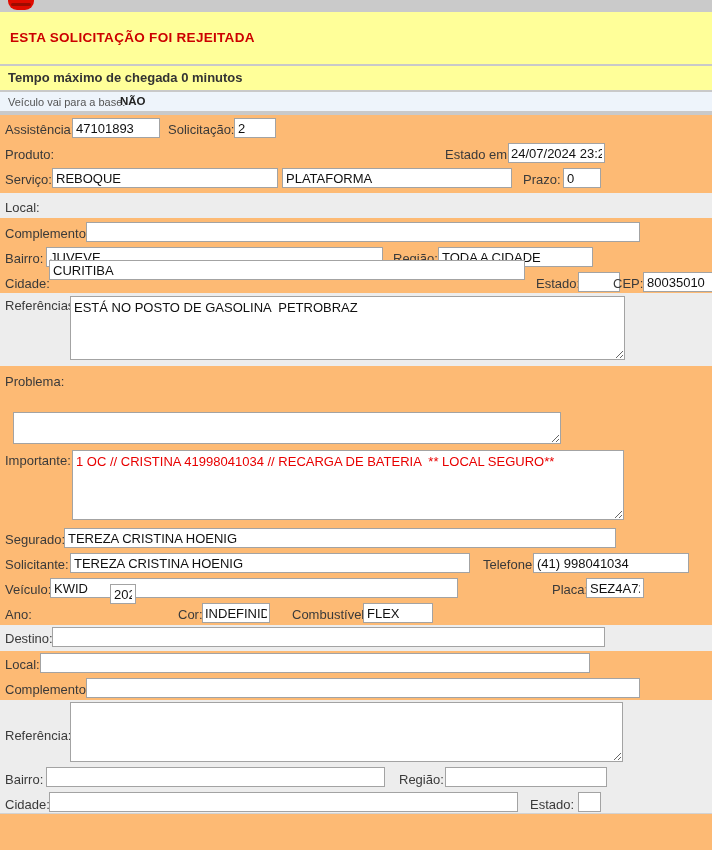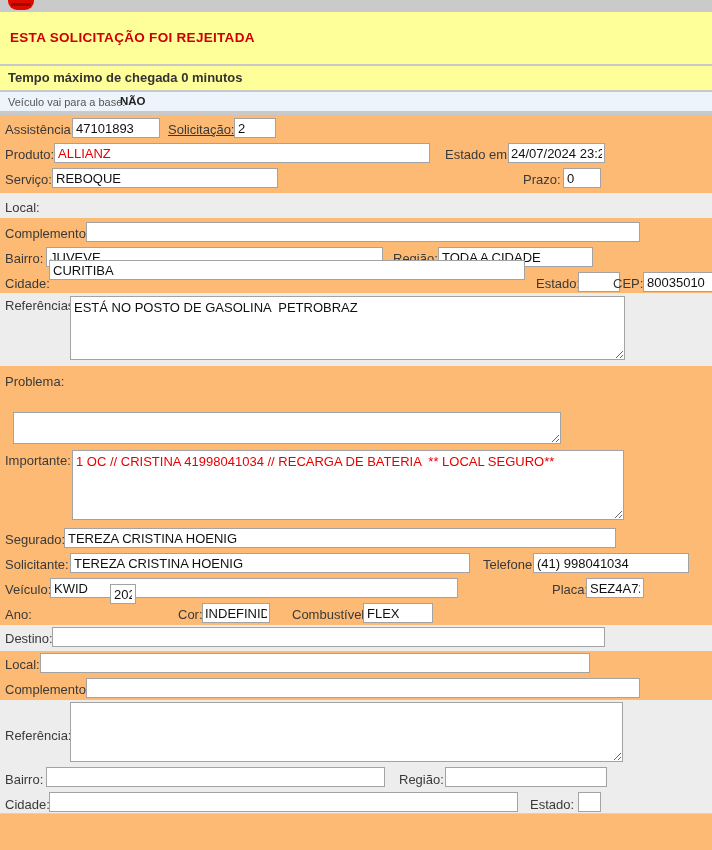--- a/index.html
+++ b/index.html
@@ -36,21 +36,21 @@
   .fld {
     position:absolute; box-sizing:border-box; height:20px;
     border:1px solid #a3a3a3; background:#fff; color:#101010;
     font-family:"Liberation Sans", sans-serif; font-size:13px; padding:1px 3px;
   }
   textarea.fld { resize:both; overflow:auto; line-height:15px; padding-top:3px; }
   .red { color:#e80000; }
 
   
   #l-assistencia{left:5px;top:122px;} #f-assistencia{left:72px;top:118px;width:88px;}
-  #l-solicitacao{left:168px;top:122px;text-decoration:underline;} #f-solicitacao{left:234px;top:118px;width:42px;}
+  #l-solicitacao{left:168px;top:122px;} #f-solicitacao{left:234px;top:118px;width:42px;}
   #l-produto{left:5px;top:147px;} #f-produto{left:54px;top:143px;width:376px;}
   #l-aceito{left:445px;top:147px;} #f-aceito{left:508px;top:143px;width:97px;padding:1px 2px;}
   #l-servico{left:5px;top:172px;} #f-servico{left:52px;top:168px;width:226px;}
   #f-servico2{left:282px;top:168px;width:230px;}
   #l-prazo{left:523px;top:172px;} #f-prazo{left:563px;top:168px;width:38px;}
   #l-local{left:5px;top:200px;} #f-local{left:40px;top:196px;width:552px;}
   #l-complemento{left:5px;top:226px;} #f-complemento{left:86px;top:222px;width:554px;}
   #l-bairro{left:5px;top:251px;} #f-bairro{left:46px;top:247px;width:337px;}
   #l-regiao{left:393px;top:251px;} #f-regiao{left:438px;top:247px;width:155px;}
   #l-cidade{left:5px;top:276px;} #f-cidade{left:49px;top:260px;width:476px;}
@@ -104,26 +104,26 @@
   <div class="strip" id="strip-refs"></div>
   <div class="strip" id="strip-destino"></div>
   <div class="strip" id="strip-bottom"></div>
 
   <div class="lbl" id="l-assistencia">Assistência:</div>
   <input class="fld" id="f-assistencia" value="47101893" style="">
   <div class="lbl" id="l-solicitacao">Solicitação:</div>
   <input class="fld" id="f-solicitacao" value="2" style="">
 
   <div class="lbl" id="l-produto">Produto:</div>
-  <input class="fld red" id="f-produto" value="ALLIANZ" style="">
   <div class="lbl" id="l-aceito">Estado em:</div>
   <input class="fld" id="f-aceito" value="24/07/2024 23:24" style="">
 
   <div class="lbl" id="l-servico">Serviço:</div>
   <input class="fld" id="f-servico" value="REBOQUE" style="">
+  <input class="fld" id="f-servico2" value="PLATAFORMA" style="">
   <div class="lbl" id="l-prazo">Prazo:</div>
   <input class="fld" id="f-prazo" value="0" style="">
 
   <div class="lbl" id="l-local">Local:</div>
 
   <div class="lbl" id="l-complemento">Complemento:</div>
   <input class="fld" id="f-complemento" value="" style="">
 
   <div class="lbl" id="l-bairro">Bairro:</div>
   <input class="fld" id="f-bairro" value="JUVEVE" style="">

